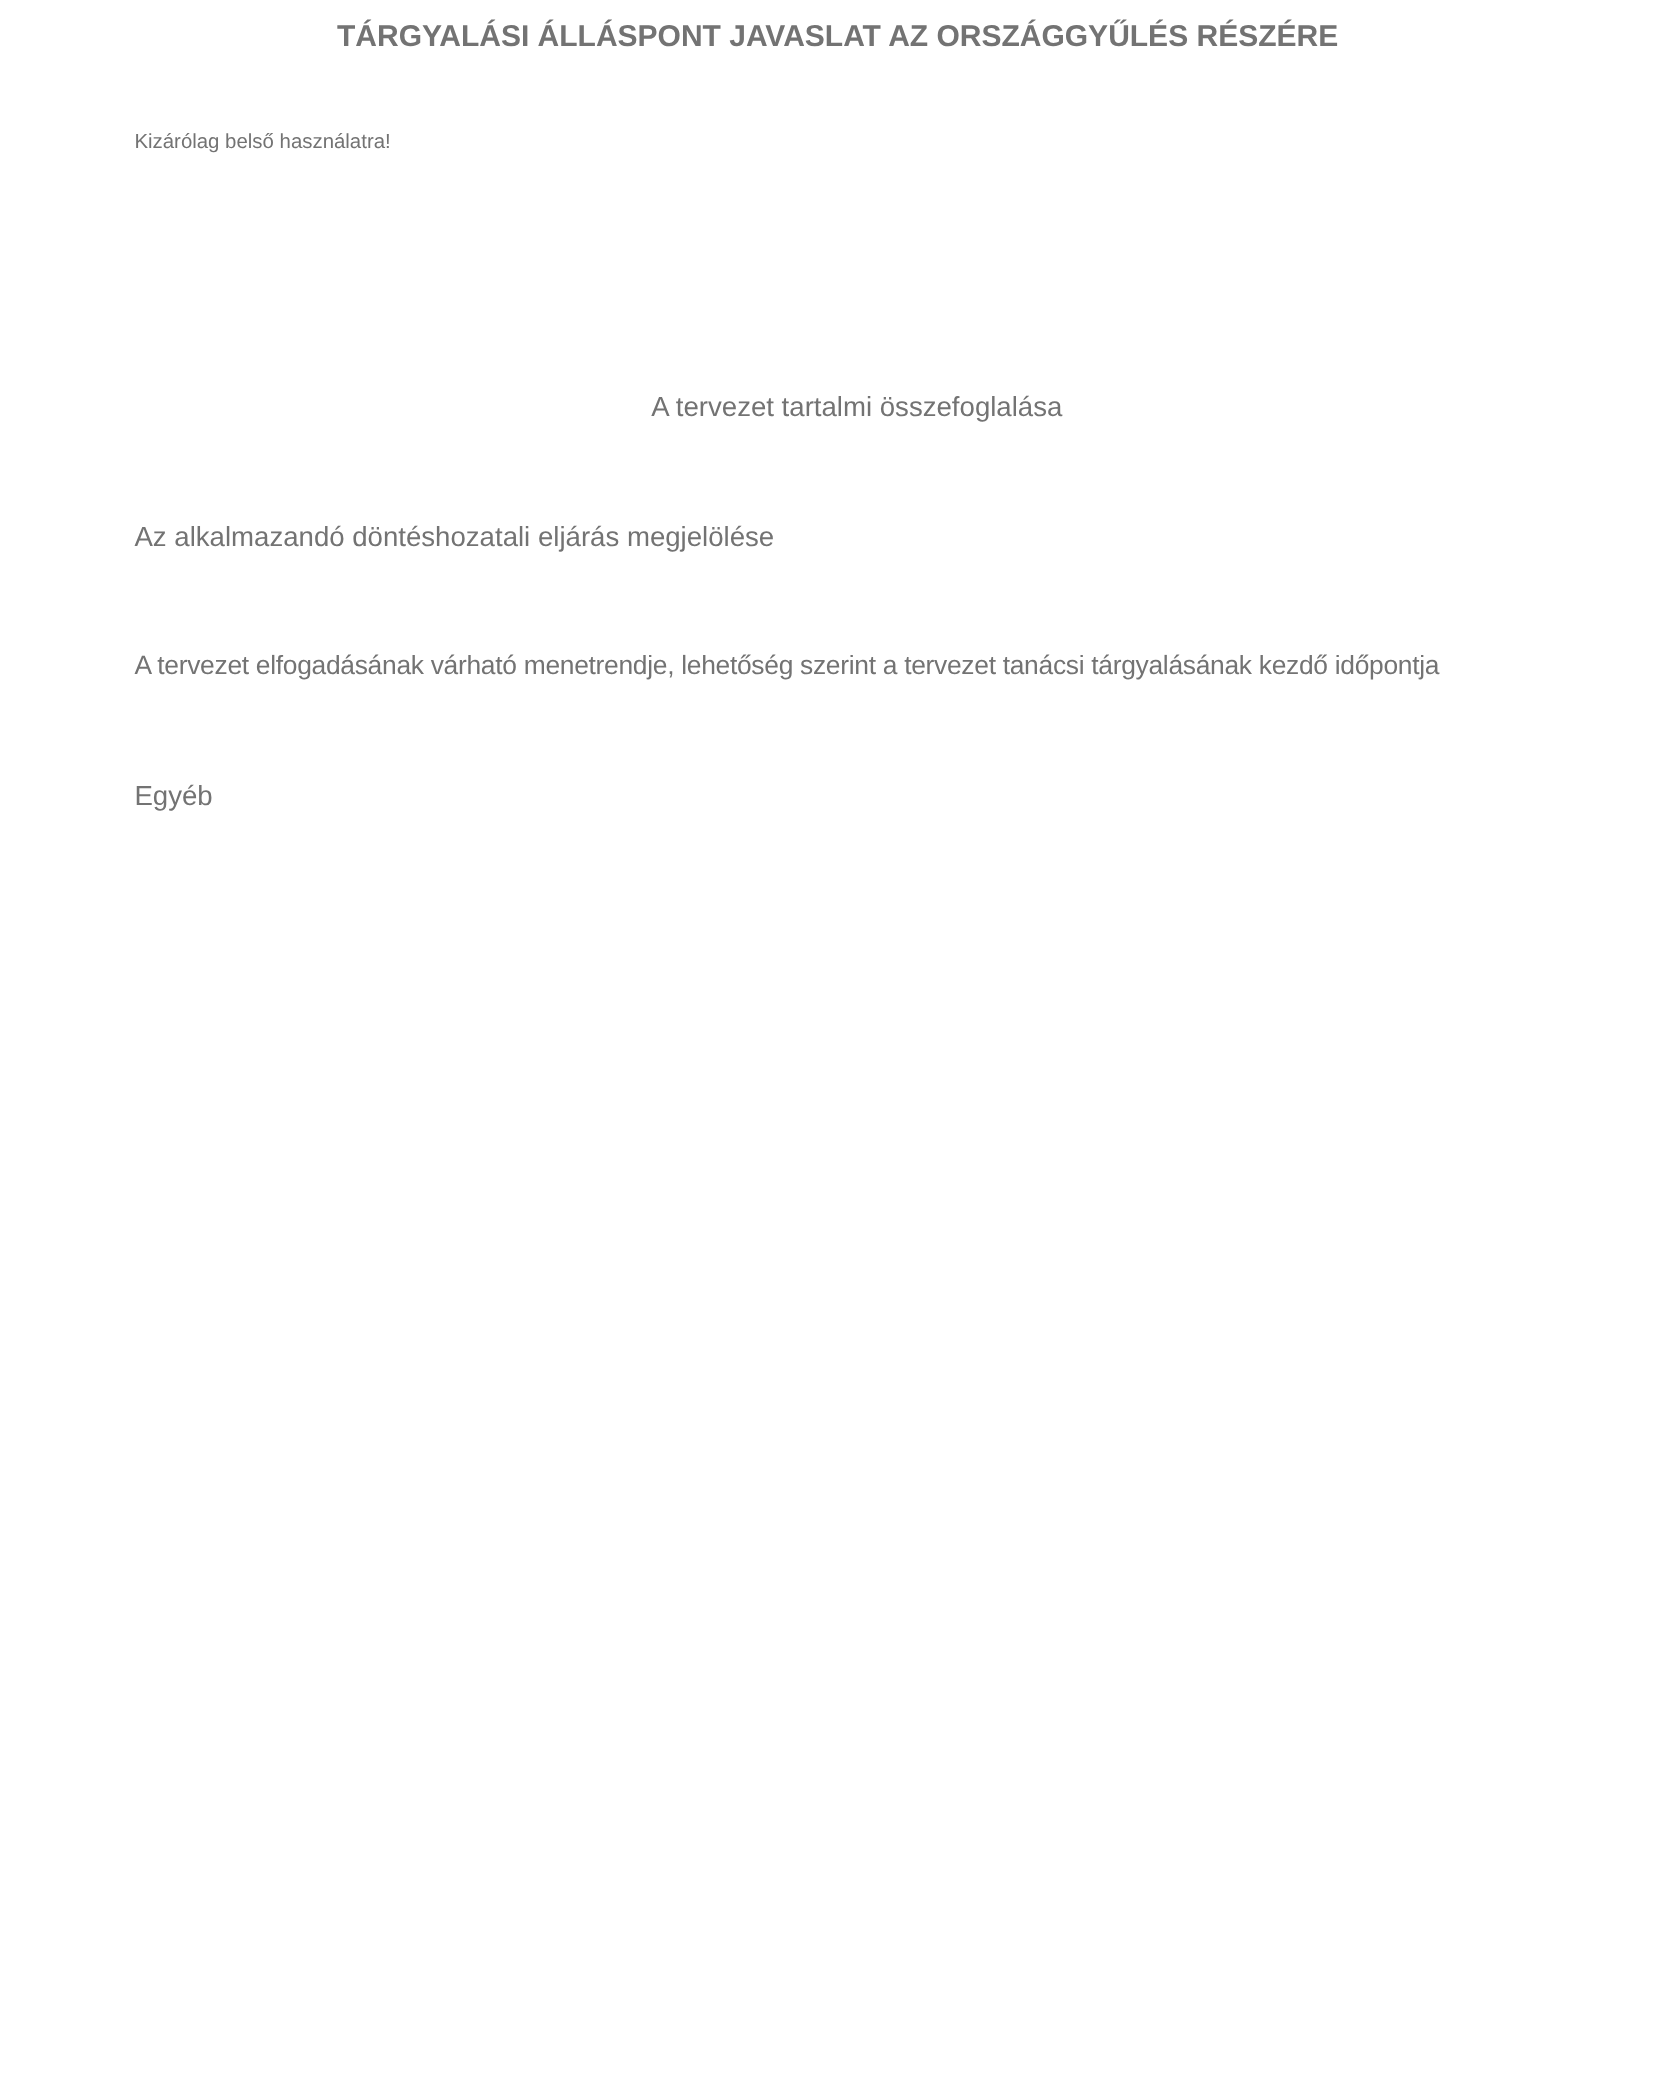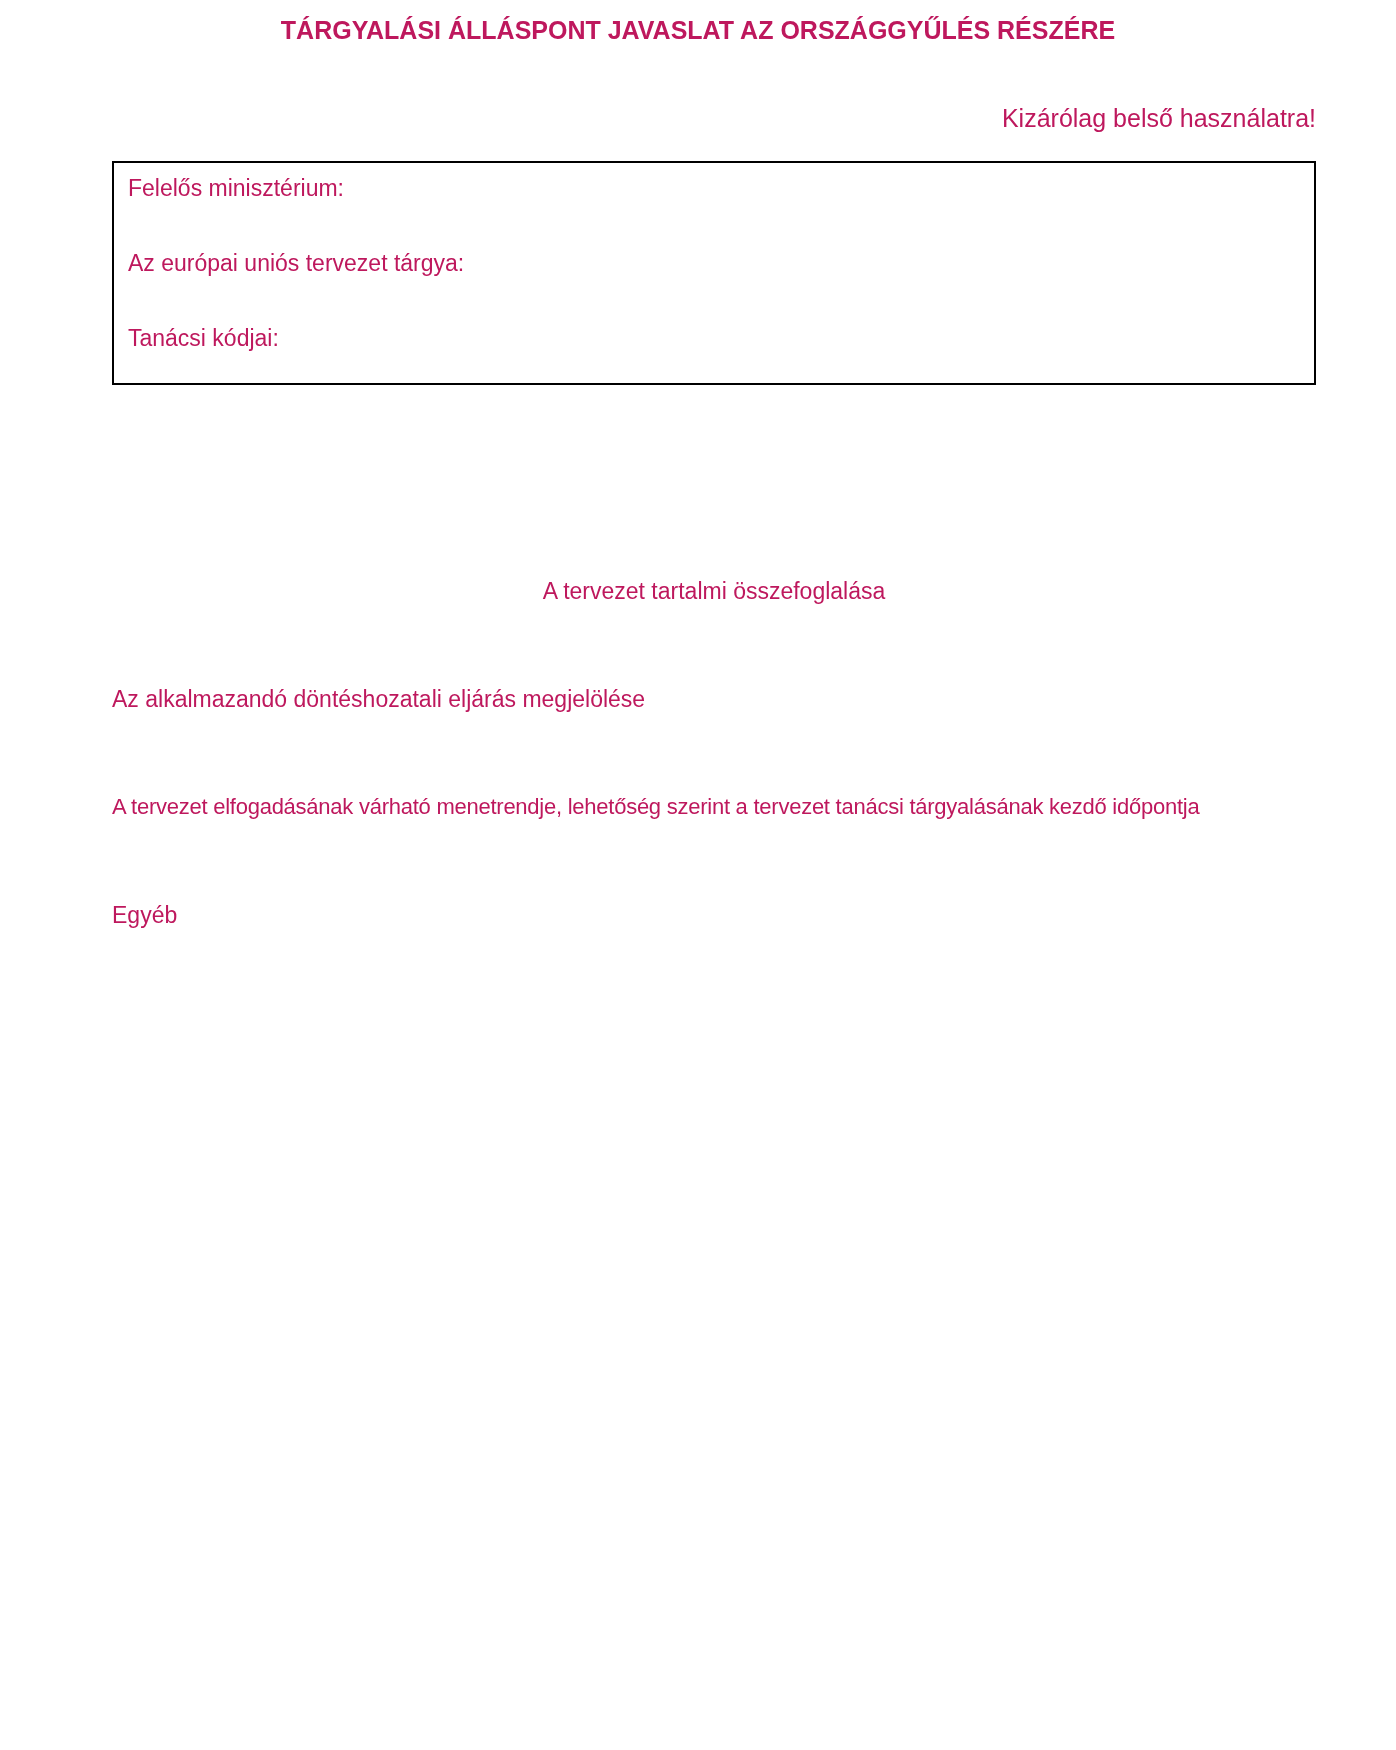--- a/index.html
+++ b/index.html
@@ -3,35 +3,34 @@
 <meta charset="utf-8">
 <style>
   * { margin: 0; padding: 0; box-sizing: border-box; }
   html, body { background: #ffffff; }
   .page {
     position: relative;
     width: 1396px;
     height: 1750px;
     margin: 0 auto;
     background: #ffffff;
-    color: #be185d;
+    color: #737373;
     font-family: "Liberation Sans", sans-serif;
     overflow: hidden;
   }
   .title-block {
     padding-top: 12px;
     text-align: center;
     font-weight: 700;
     font-size: 25px;
     line-height: 37px;
   }
   .note {
     margin: 54px 80px 0 112px;
-    text-align: right;
-    font-size: 25px;
+    font-size: 17px;
     line-height: 30px;
   }
   .info-box {
     margin: 28px 80px 0 112px;
     height: 224px;
     border: 2px solid #000000;
     padding: 10px 14px;
     background: #ffffff;
   }
   .info-box .field {
@@ -57,25 +56,20 @@
 <body>
 
 <div class="page">
 
   <header class="title-block">
     <div>TÁRGYALÁSI ÁLLÁSPONT JAVASLAT AZ ORSZÁGGYŰLÉS RÉSZÉRE</div>
   </header>
 
   <p class="note">Kizárólag belső használatra!</p>
 
-  <div class="info-box">
-    <p class="field">Felelős minisztérium:</p>
-    <p class="field">Az európai uniós tervezet tárgya:</p>
-    <p class="field">Tanácsi kódjai:</p>
-  </div>
 
   <p class="section first">A tervezet tartalmi összefoglalása</p>
 
   <p class="section">Az alkalmazandó döntéshozatali eljárás megjelölése</p>
 
   <p class="section nowrap-fit">A tervezet elfogadásának várható menetrendje, lehetőség szerint a tervezet tanácsi tárgyalásának kezdő időpontja</p>
 
 
 
 

